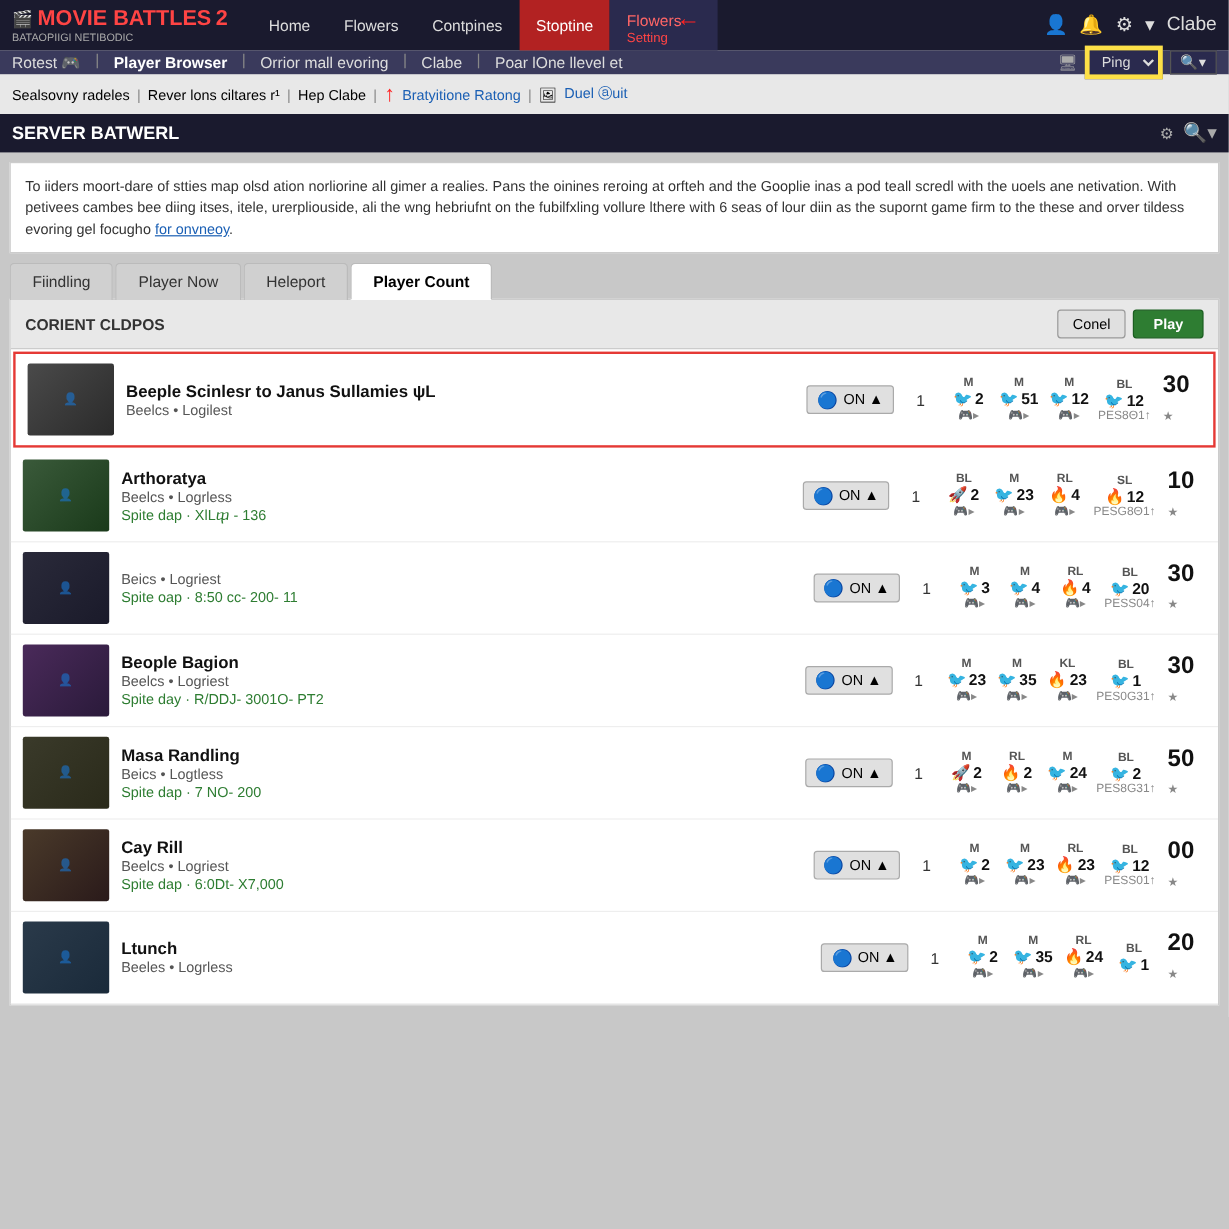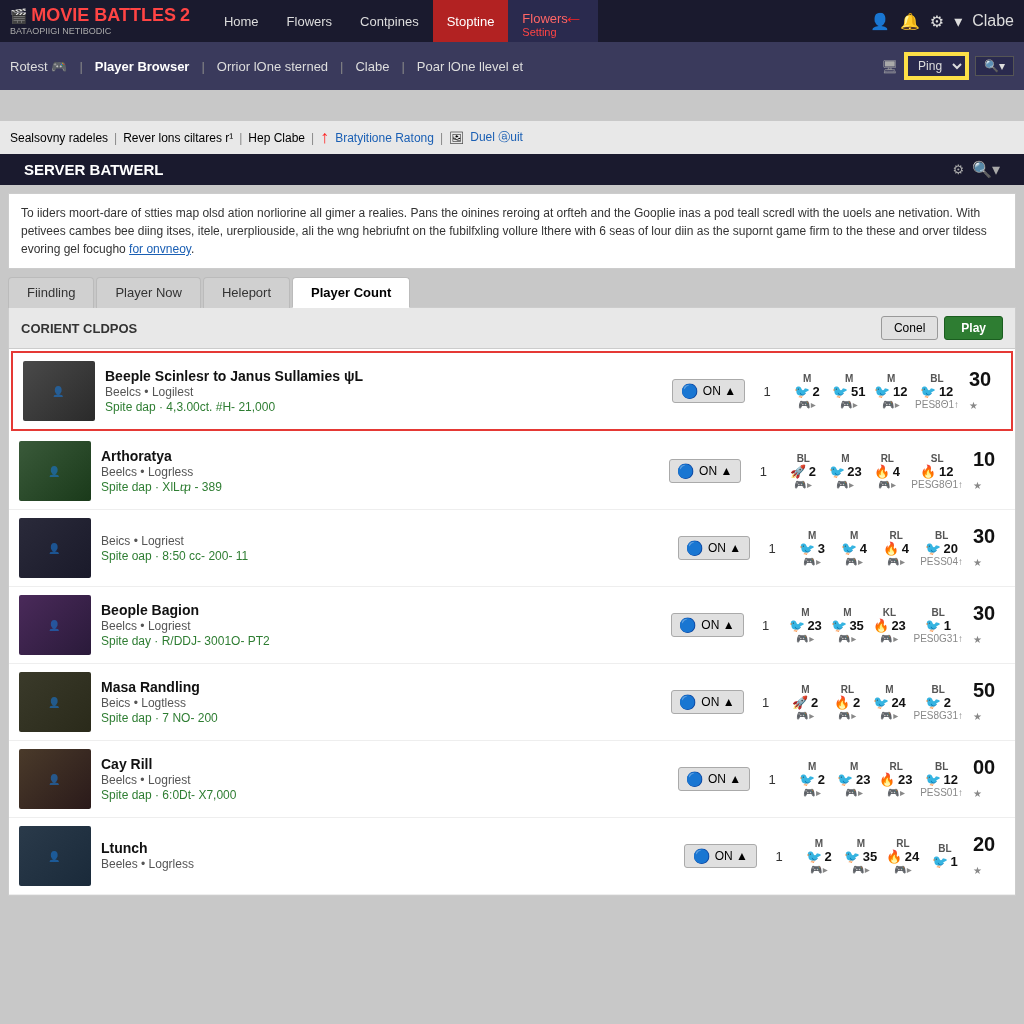--- a/index.html
+++ b/index.html
@@ -40,22 +40,21 @@
     .nav-item.flowers { color: #ff6666; }
     .nav-item.flowers .sub { color: #ff4444; font-size: 11px; display: block; margin-top: -2px; }
     .nav-right { display: flex; align-items: center; gap: 10px; color: #ddd; }
     .nav-right span { cursor: pointer; font-size: 16px; }
     .red-arrow { color: #ff2222; font-size: 20px; margin-left: -8px; }
 
     
     .sec-nav {
       background: #3a3a5c;
       display: flex;
-      align-items: center;
-      height: 48px;
+      height: 20px;
       padding: 0 10px;
       gap: 12px;
     }
     .sec-nav-item { color: #ddd; font-size: 13px; cursor: pointer; display: flex; align-items: center; gap: 4px; }
     .sec-nav-sep { color: #888; }
     .filter-group { margin-left: auto; display: flex; align-items: center; gap: 6px; }
     .filter-select {
       background: #2a2a4e;
       border: 4px solid #fde047;
       color: #ddd;
@@ -74,30 +73,29 @@
 
     
     .breadcrumb {
       background: #e8e8e8;
       padding: 6px 10px;
       font-size: 12px;
       display: flex;
       align-items: center;
       gap: 6px;
       flex-wrap: wrap;
-      margin-top: 31px;
     }
     .breadcrumb a { color: #1a5fb4; text-decoration: none; }
     .breadcrumb-sep { color: #888; }
     .red-arrow-bc { color: #ff2222; font-size: 18px; }
 
     
     .server-panel {
       background: #1a1a2e;
-      padding: 6px 24px;
+      padding: 6px 10px;
       display: flex;
       align-items: center;
       justify-content: space-between;
     }
     .server-title { color: #fff; font-weight: bold; font-size: 15px; text-transform: uppercase; }
     .server-right { display: flex; align-items: center; gap: 8px; }
     .search-icon-small { color: #aaa; font-size: 16px; cursor: pointer; }
 
     
     .desc-box {
@@ -287,21 +285,21 @@
     <span>▾</span>
     <span>Clabe</span>
   </div>
 </nav>
 
 <div class="sec-nav">
   <span class="sec-nav-item">Rotest 🎮</span>
   <span class="sec-nav-sep">|</span>
   <span class="sec-nav-item" style="color:#fff; font-weight:bold;">Player Browser</span>
   <span class="sec-nav-sep">|</span>
-  <span class="sec-nav-item">Orrior lOne sterned</span>
+  <span class="sec-nav-item">Orrior mall evoring</span>
   <span class="sec-nav-sep">|</span>
   <span class="sec-nav-item">Clabe</span>
   <span class="sec-nav-sep">|</span>
   <span class="sec-nav-item">Poar lOne llevel et</span>
   <div class="filter-group">
     <span style="color:#aaa;">🖥</span>
     <select class="filter-select">
       <option>Ping</option>
     </select>
     <button class="filter-btn">🔍▾</button>
@@ -352,21 +350,20 @@
   </div>
 
   <div id="server-list">
       <div class="server-row selected">
         <div class="server-thumb thumb-1">
           <div class="thumb-figure">👤</div>
         </div>
         <div class="server-info">
     <div class="server-name">Beeple Scinlesr to Janus Sullamies ψL</div>
     <div class="server-tags">Beelcs • Logilest</div>
-    <div class="server-map">Spite dap · 4,3.00ct. #H- 21,000</div>
   </div>
         <div class="server-status">
           <span class="status-dot">🔵</span>
           <span>ON ▲</span>
         </div>
         <div class="server-num">1</div>
         <div class="server-stats">
           <div class="stat-col">
       <div class="stat-label">M</div>
       <div class="stat-val"><span>🐦</span>2</div>
@@ -390,21 +387,21 @@
         </div>
         <div class="server-total">30<br><span style="font-size:10px;color:#888;font-weight:normal;">★</span></div>
       </div>
       <div class="server-row">
         <div class="server-thumb thumb-2">
           <div class="thumb-figure">👤</div>
         </div>
         <div class="server-info">
     <div class="server-name">Arthoratya</div>
     <div class="server-tags">Beelcs • Logrless</div>
-    <div class="server-map">Spite dap · XlLⴔ - 389</div>
+    <div class="server-map">Spite dap · XlLⴔ - 136</div>
   </div>
         <div class="server-status">
           <span class="status-dot">🔵</span>
           <span>ON ▲</span>
         </div>
         <div class="server-num">1</div>
         <div class="server-stats">
           <div class="stat-col">
       <div class="stat-label">BL</div>
       <div class="stat-val"><span>🚀</span>2</div>

